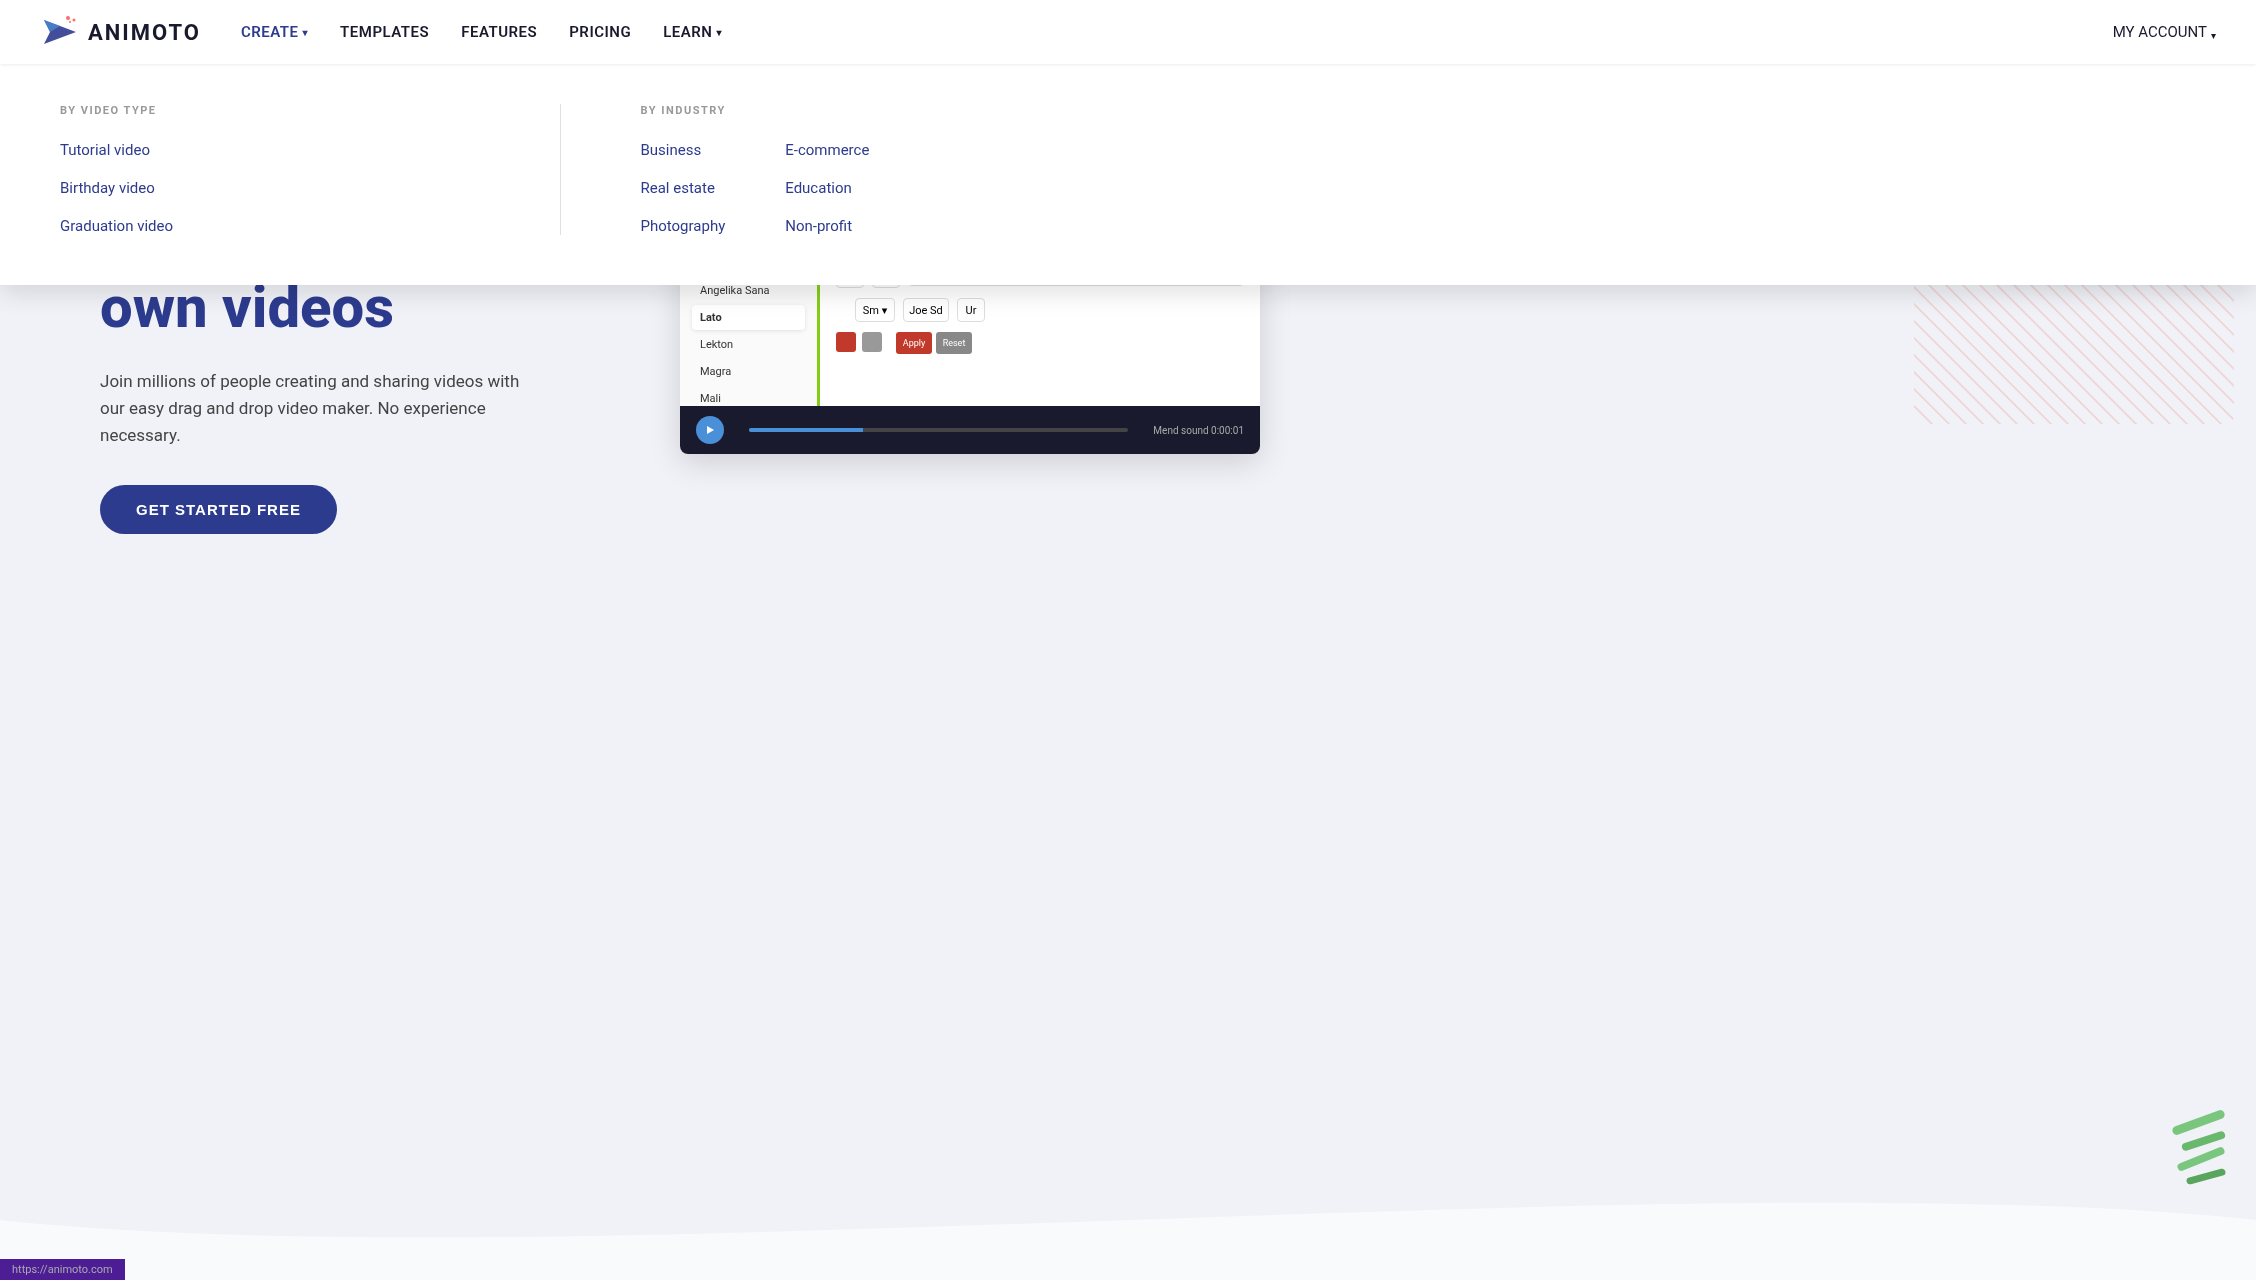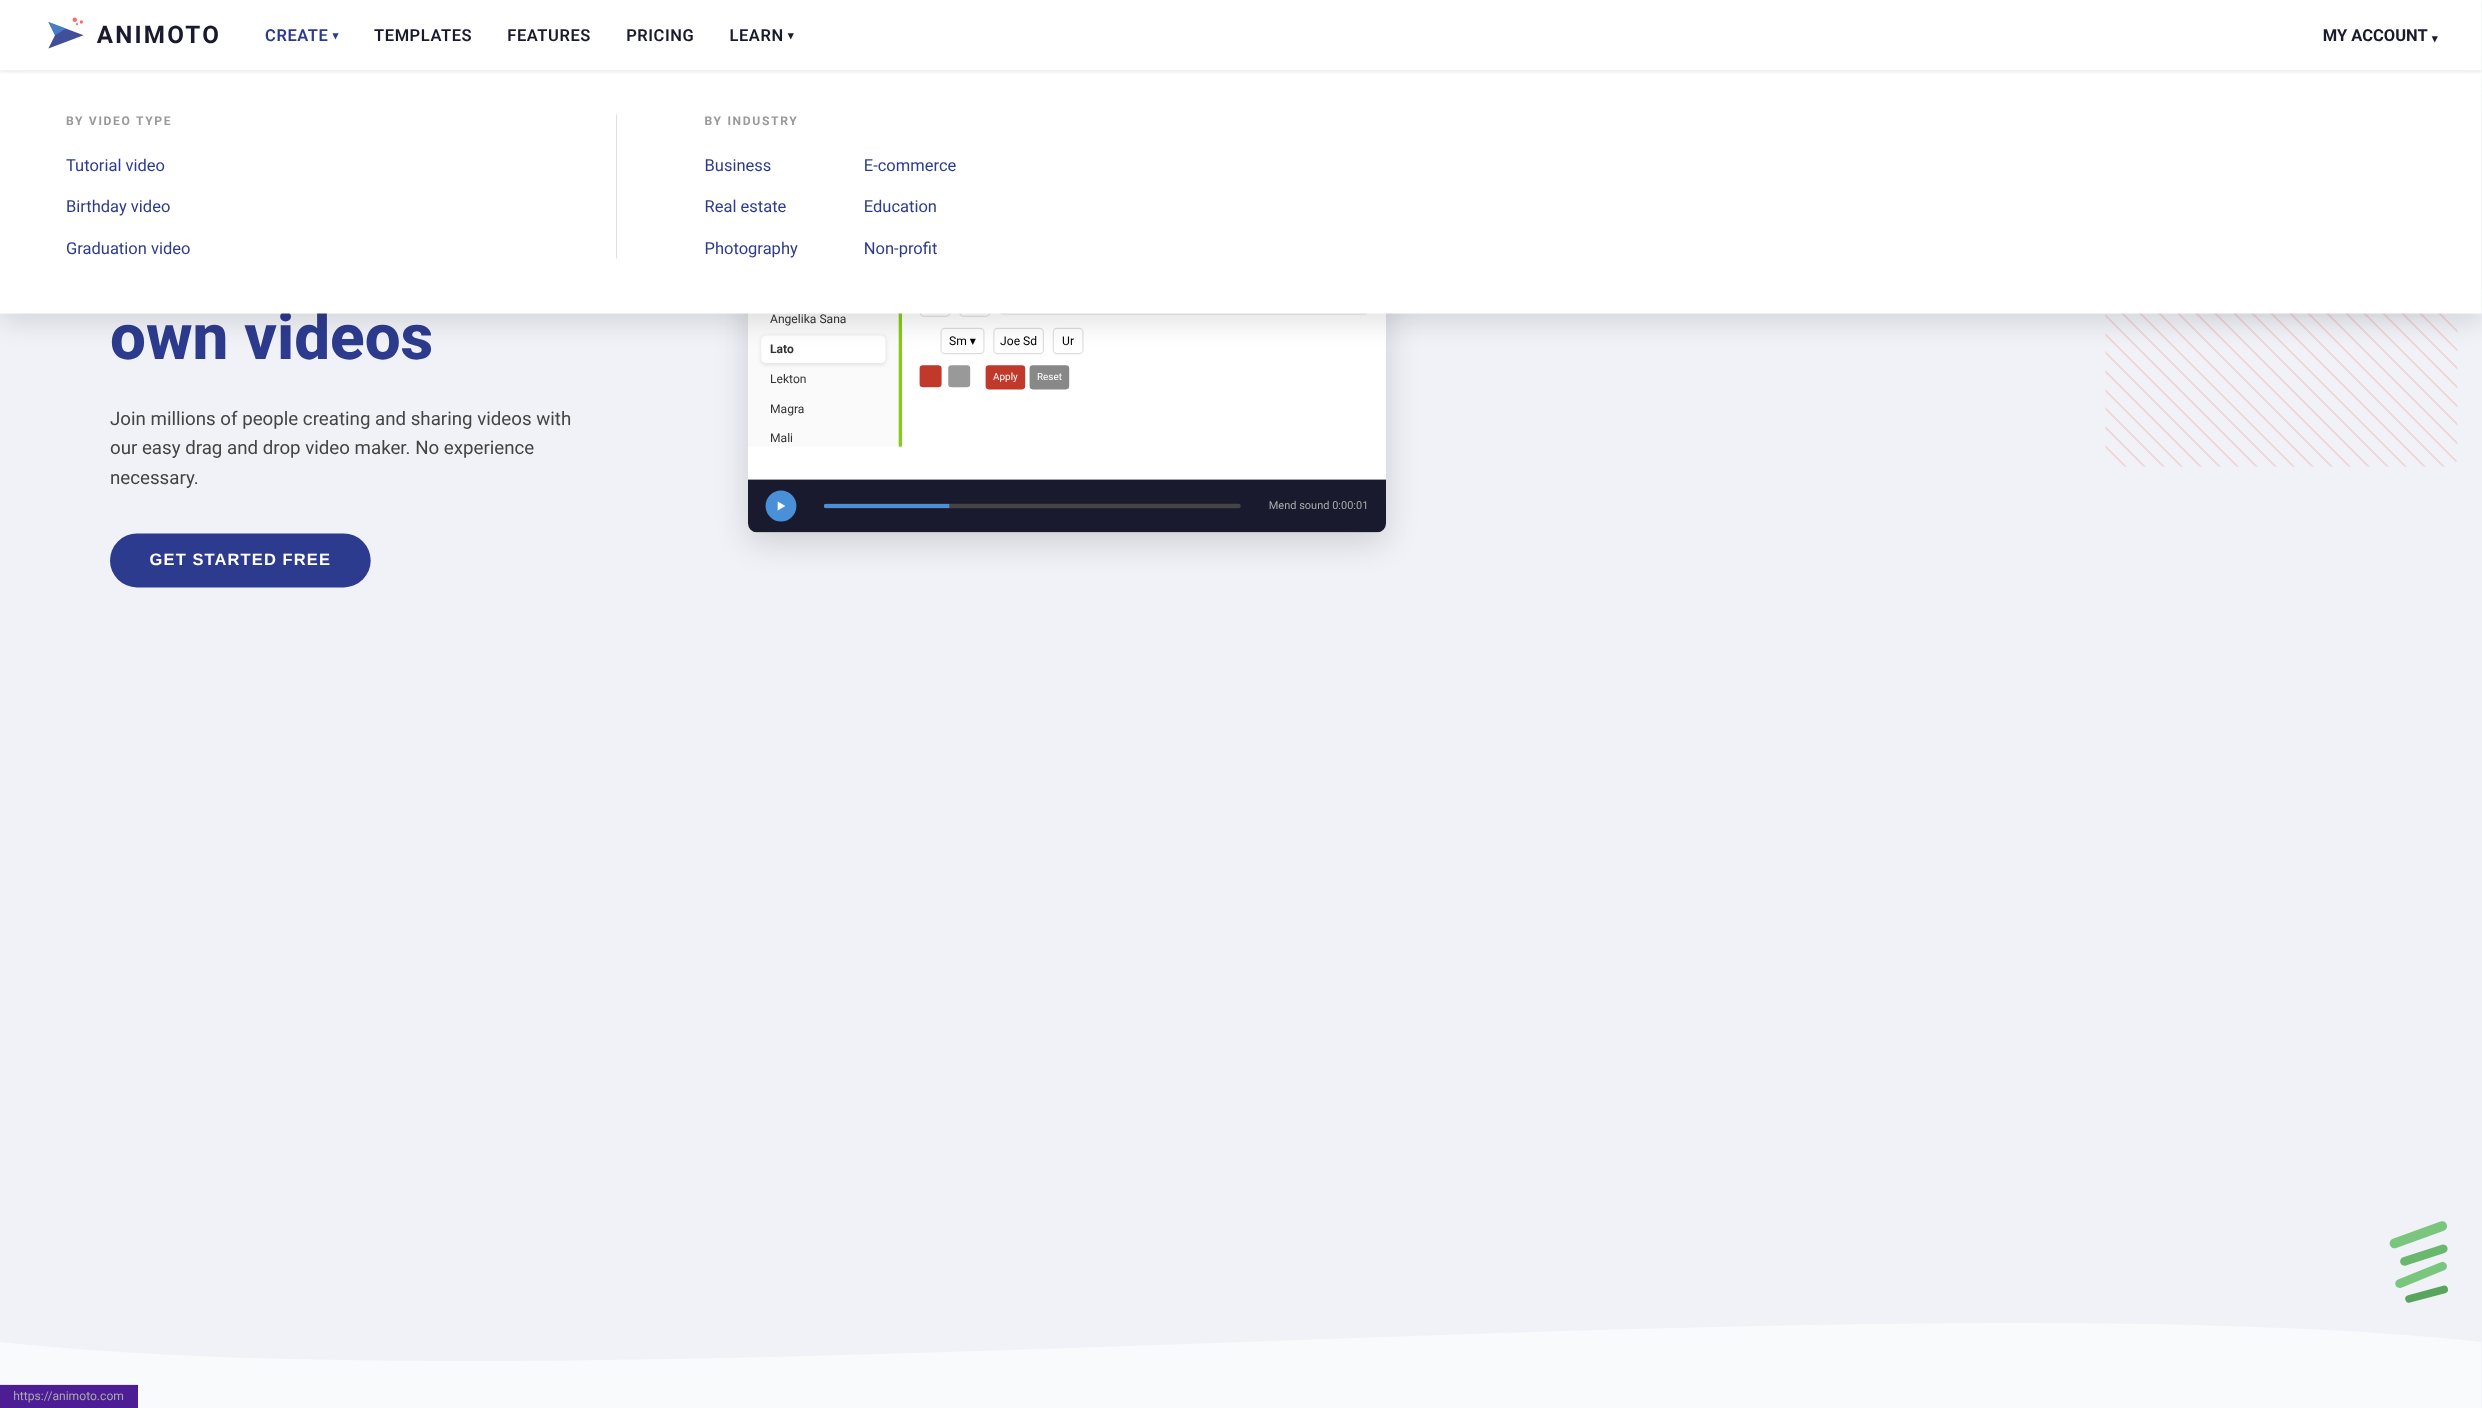--- a/index.html
+++ b/index.html
@@ -60,21 +60,21 @@
       gap: 4px;
     }
     .nav-link.active {
       color: #2d3b8e;
     }
     .chevron-icon {
       font-size: 10px;
     }
     .nav-right .my-account {
       font-size: 15px;
-      font-weight: 700;
+      font-weight: 400;
       color: #1a1a2e;
       cursor: pointer;
       display: flex;
       align-items: flex-end;
       gap: 4px;
       margin-left: 46px;
     }
 
     
     .dropdown-overlay {
@@ -273,21 +273,20 @@
       border-radius: 3px;
       cursor: pointer;
     }
 
     .editor-timeline {
       padding: 10px 16px;
       background: #1a1a2e;
       display: flex;
       align-items: center;
       gap: 25px;
-      margin-top: 30px;
     }
     .play-btn {
       width: 28px;
       height: 28px;
       border-radius: 50%;
       background: #4a90d9;
       display: flex;
       align-items: center;
       justify-content: center;
       cursor: pointer;

